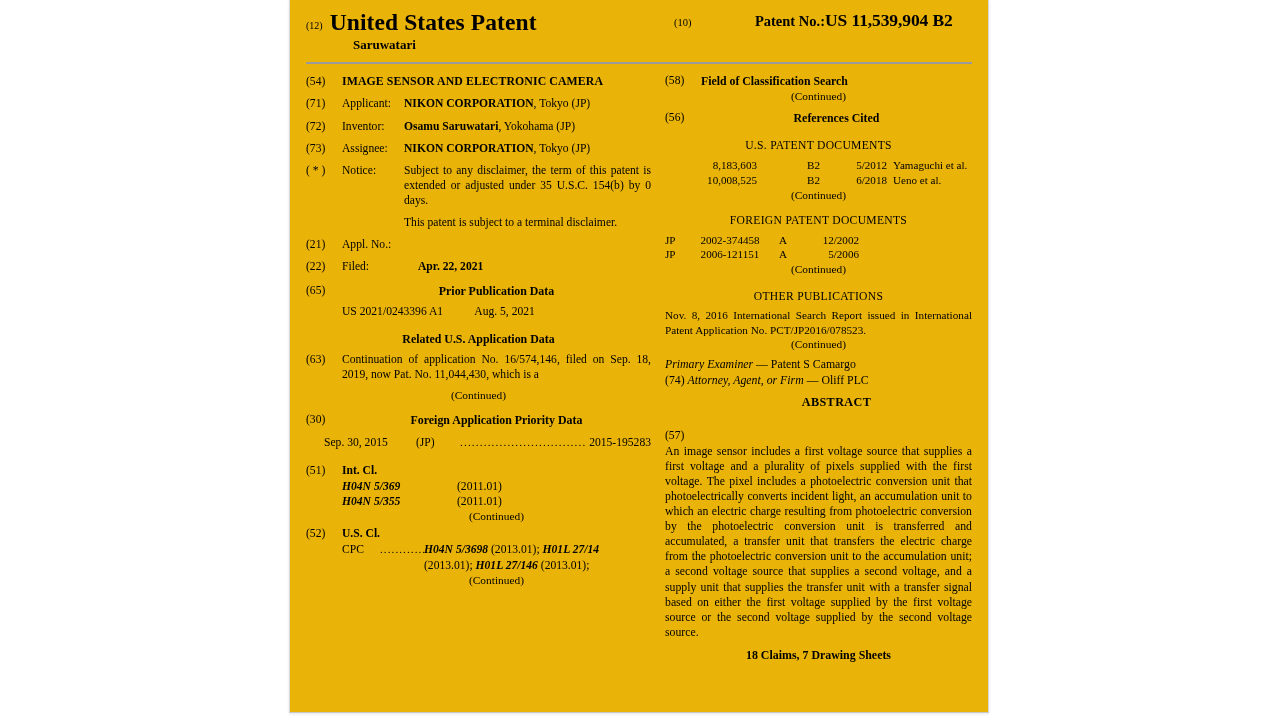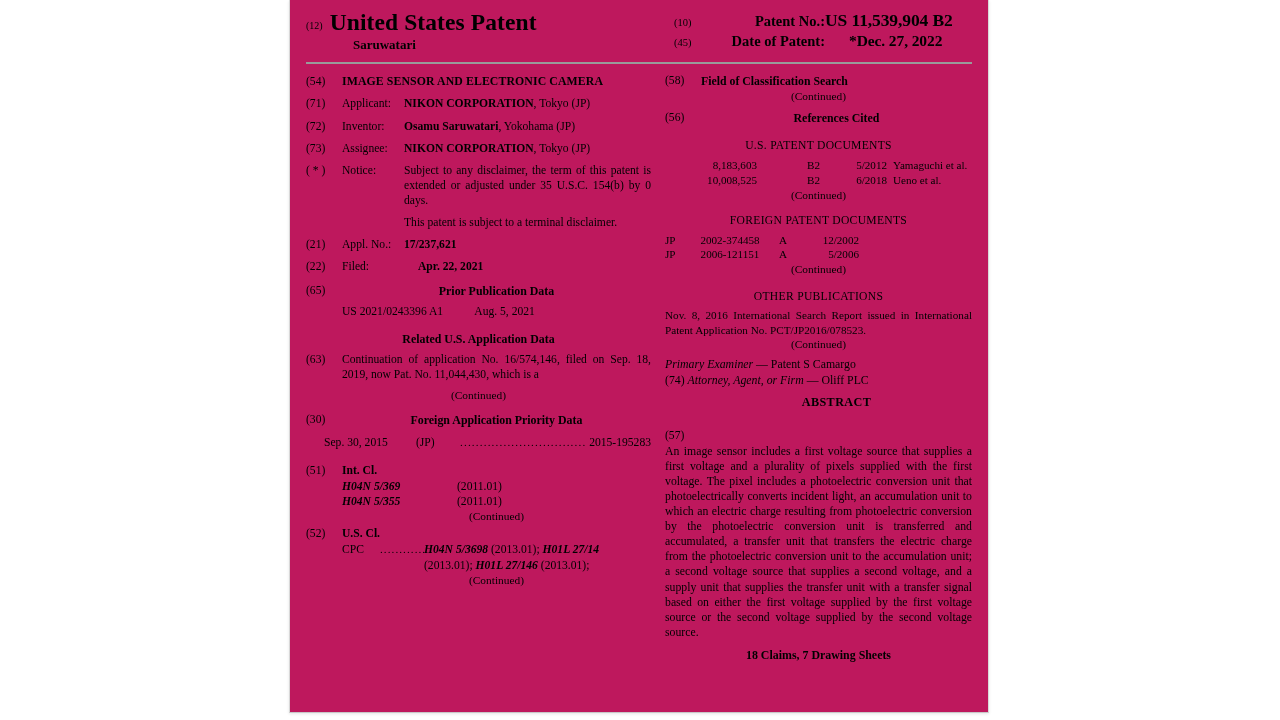--- a/index.html
+++ b/index.html
@@ -11,21 +11,21 @@
     font-family: "Liberation Serif", serif;
     overflow: hidden;
   }
 
   #page {
     position: absolute;
     left: 289px;
     top: 0px;
     width: 700px;
     height: 713px;
-    background: #be185d;
+    background: #eab308;
     border-left: 1px solid #d8d8d8;
     border-right: 1px solid #d8d8d8;
     border-bottom: 1px solid #c8c8c8;
     box-sizing: border-box;
     box-shadow: 0 1px 3px rgba(0,0,0,0.10);
     padding: 0;
   }
 
   .inner {
     position: relative;
@@ -330,25 +330,20 @@
         <span class="title-main">United States Patent</span>
       </div>
       <div class="inventor-line">Saruwatari</div>
     </div>
     <div class="hdr-right">
       <div class="hdr-r-row">
         <span class="hdr-r-code">(10)</span>
         <span class="hdr-r-label">Patent No.:</span>
         <span class="hdr-r-value">US 11,539,904 B2</span>
       </div>
-      <div class="hdr-r-row">
-        <span class="hdr-r-code">(45)</span>
-        <span class="hdr-r-label">Date of Patent:</span>
-        <span class="hdr-r-value small">*Dec. 27, 2022</span>
-      </div>
     </div>
   </div>
 
   <hr class="rule">
 
   <div class="cols">
 
     <div class="col-left">
 
       <div class="fld">
@@ -382,21 +377,20 @@
 
       <div class="fld">
         <span class="num"></span>
         <span class="lbl"></span>
         <span class="val justify">This patent is subject to a terminal disclaimer.</span>
       </div>
 
       <div class="fld">
         <span class="num">(21)</span>
         <span class="lbl">Appl. No.:</span>
-        <span class="val b">17/237,621</span>
       </div>
 
       <div class="fld">
         <span class="num">(22)</span>
         <span class="lbl">Filed:</span>
         <span class="val b" style="padding-left:14px">Apr. 22, 2021</span>
       </div>
 
       <div class="sect-center-head">
         <span class="num">(65)</span>

